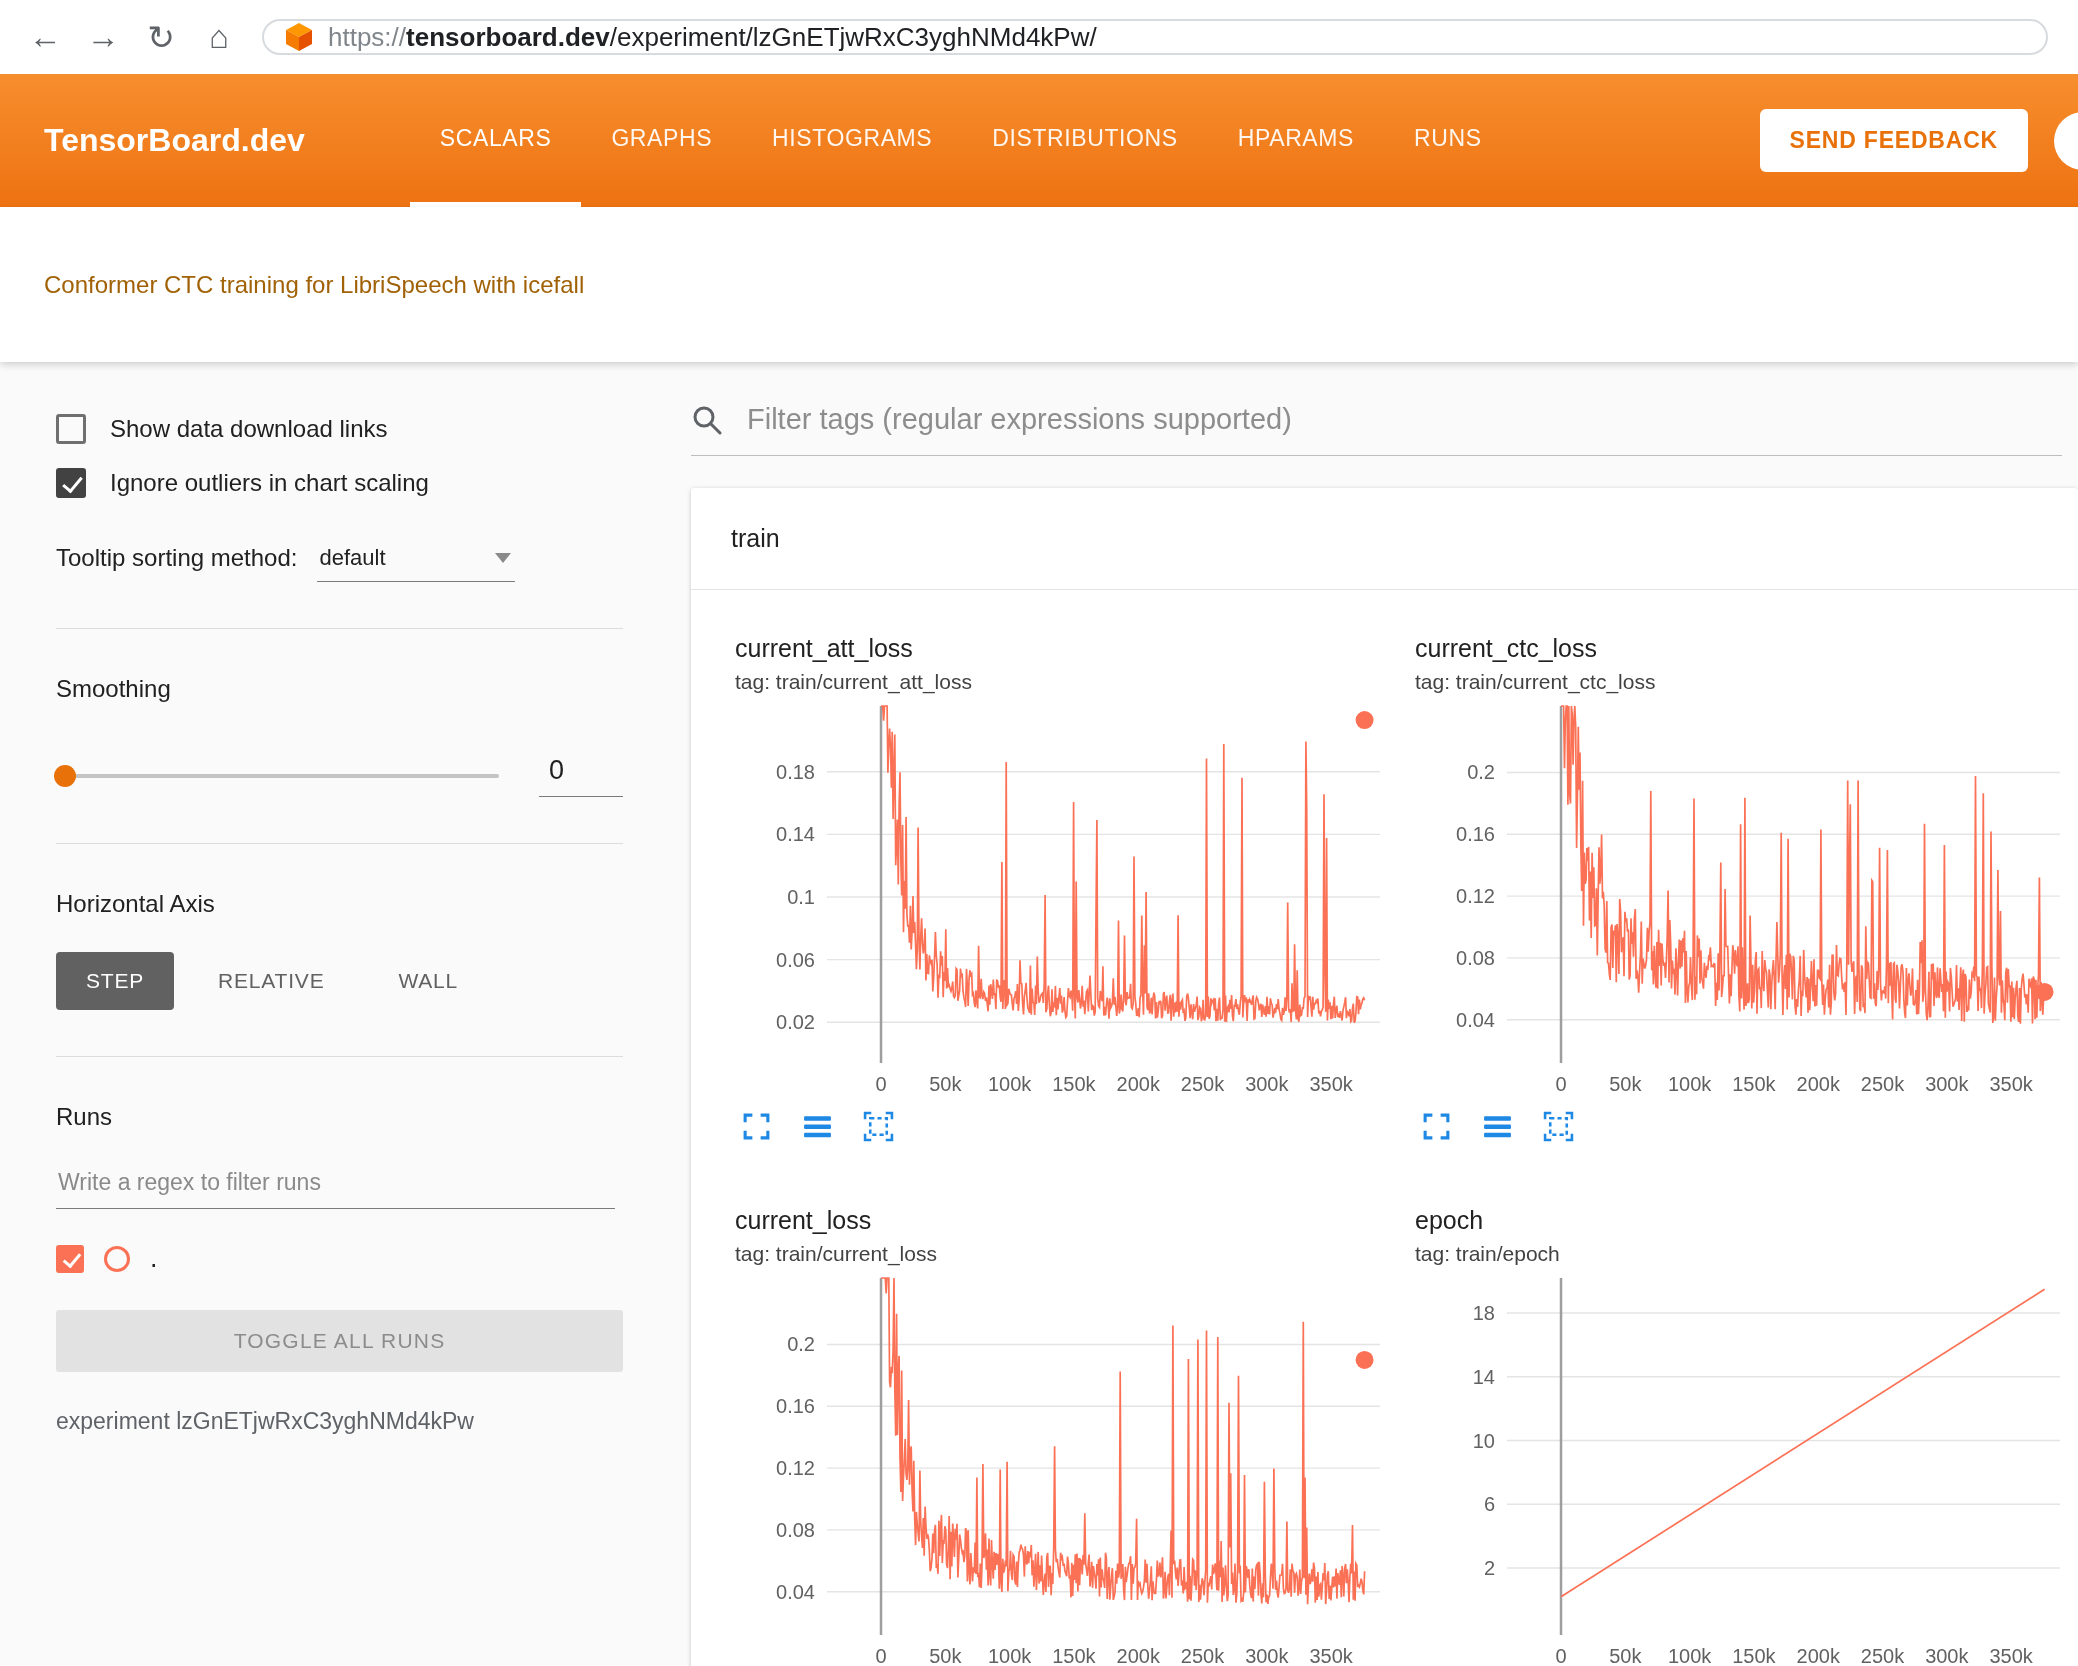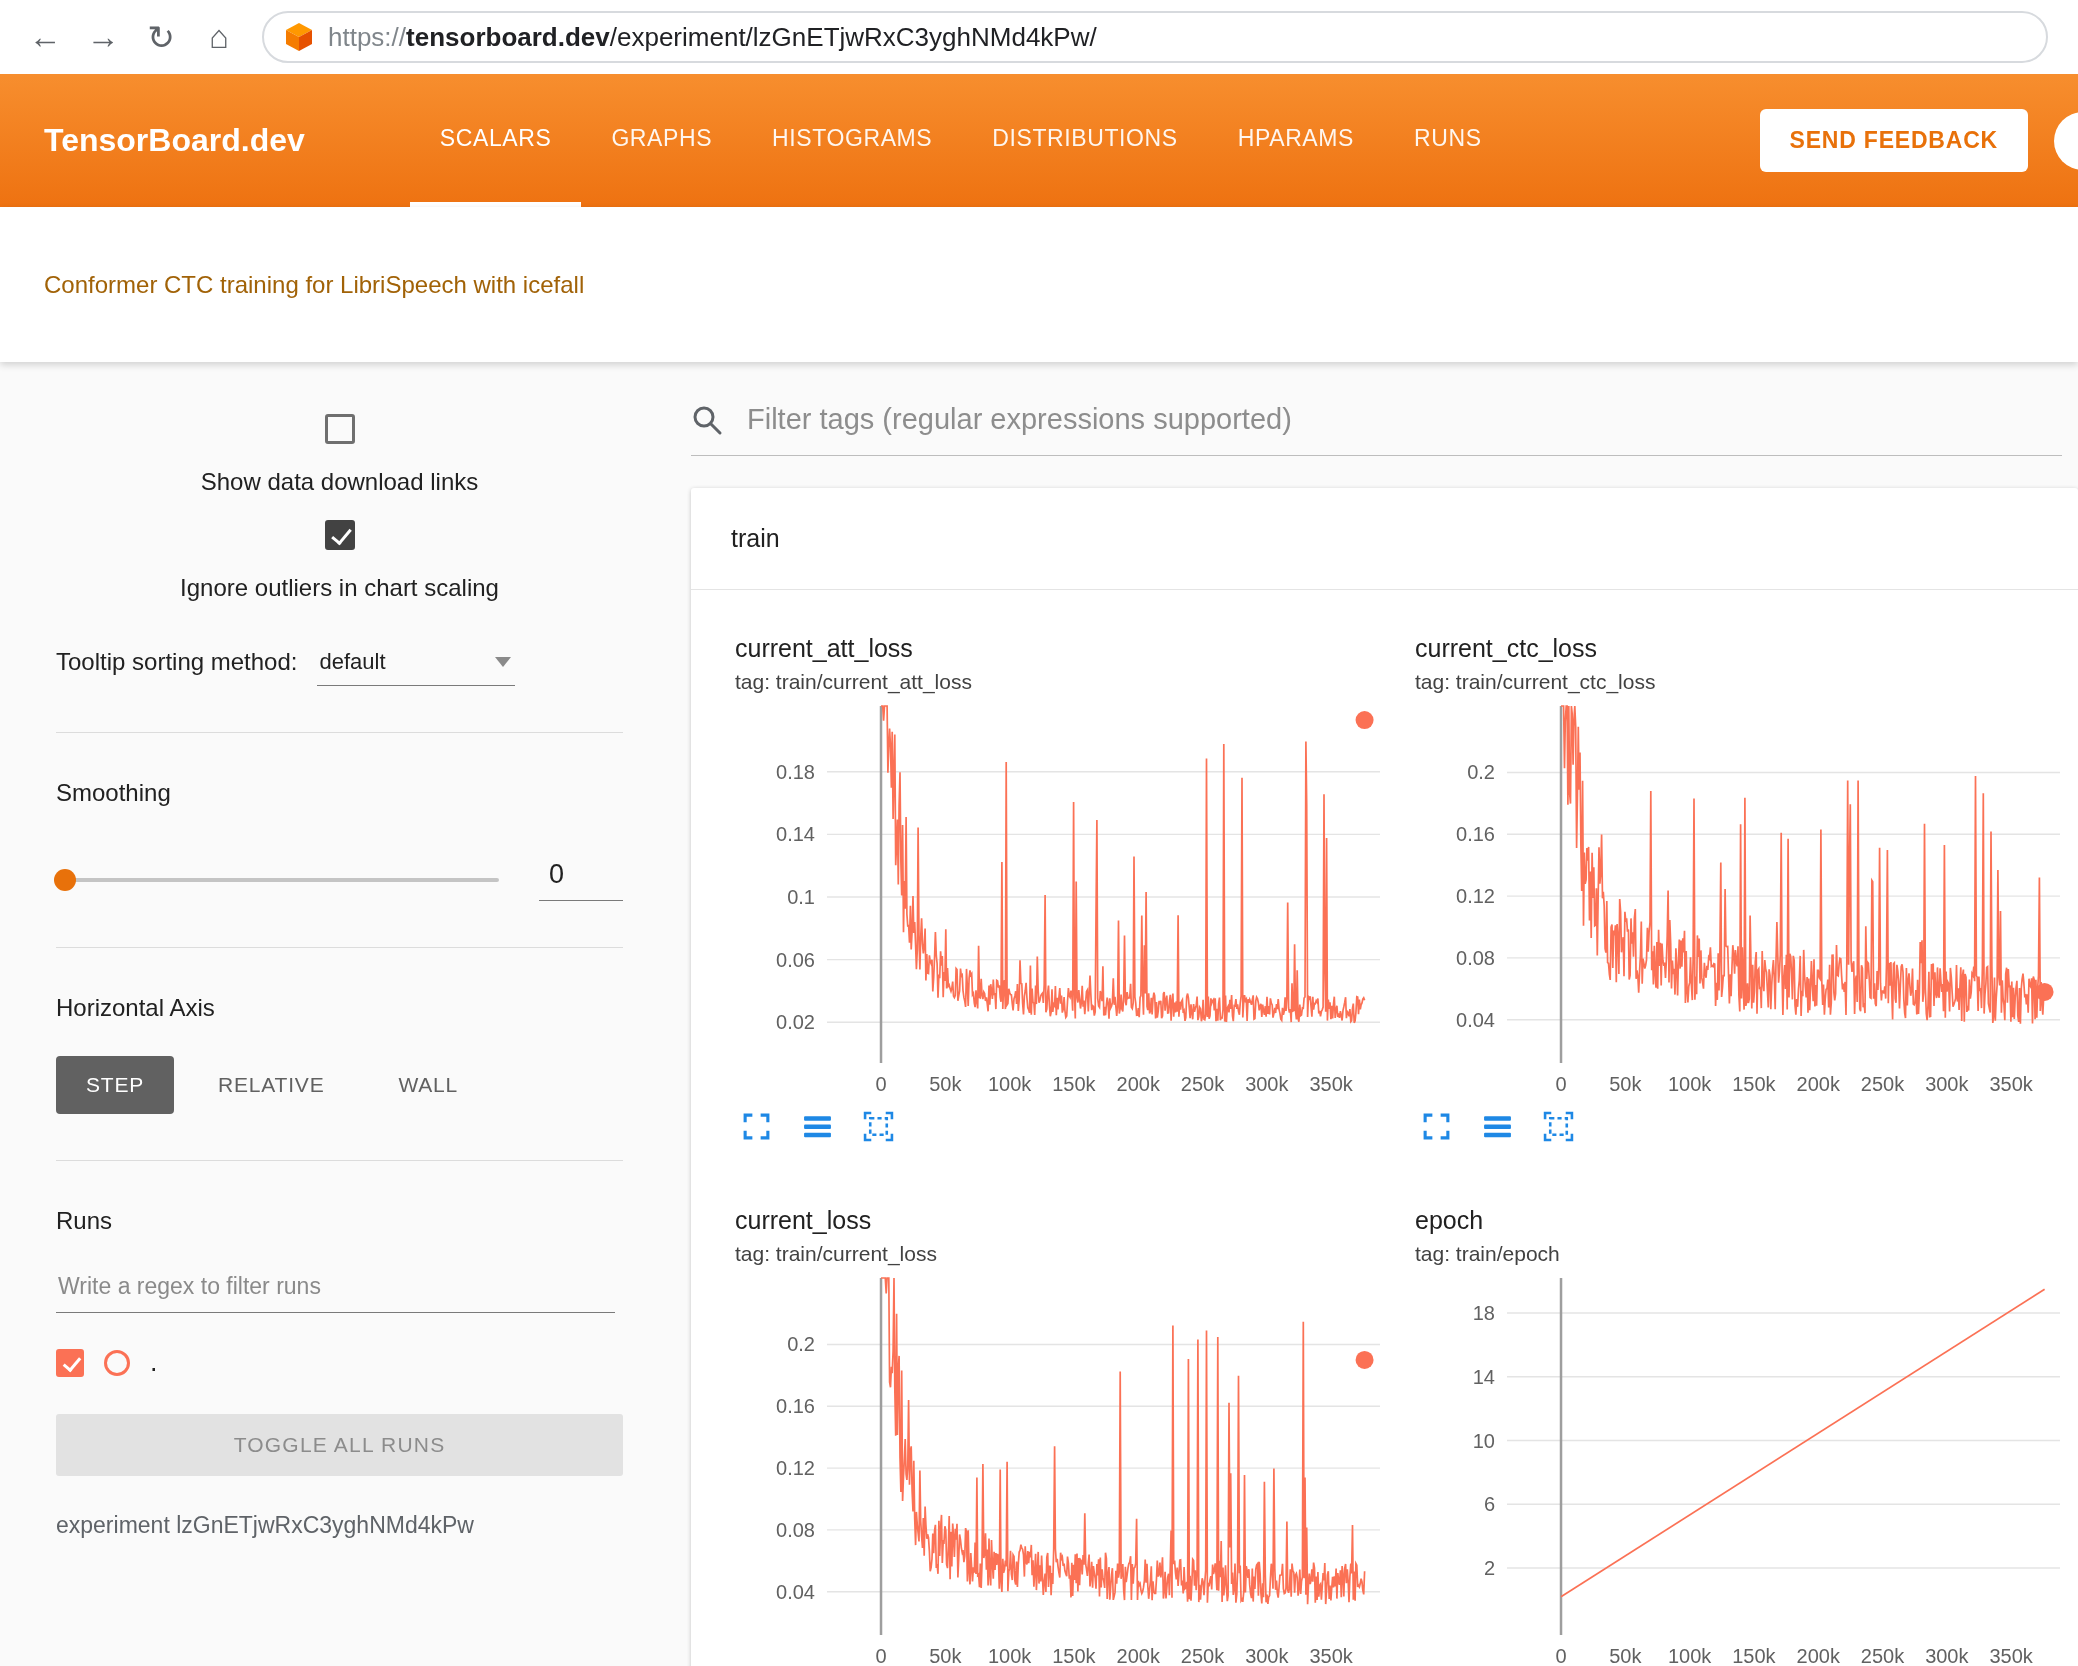--- a/index.html
+++ b/index.html
@@ -7,21 +7,21 @@
   body {
     width:2078px; height:1666px; overflow:hidden;
     background:#fafafa;
     font-family:"Liberation Sans", sans-serif;
     color:#212121;
   }
 
   
   .browser-bar { height:74px; background:#fff; display:flex; align-items:center; padding:0 16px; }
   .bicon { font-size:33px; color:#5f6368; width:58px; text-align:center; cursor:pointer; user-select:none; }
-  .address-bar { flex:1; height:52px; margin:0 14px; border:2px solid #d7dade; border-radius:27px;
+  .address-bar { flex:1; height:36px; margin:0 14px; border:2px solid #d7dade; border-radius:27px;
                  display:flex; align-items:center; padding:0 20px; gap:14px; background:#fff; overflow:hidden; }
   .favicon svg { width:30px; height:30px; display:block; }
   .url { font-size:26px; color:#202124; white-space:nowrap; }
   .scheme { color:#80868b; }
   .domain { font-weight:700; color:#202124; }
   .upath { color:#202124; }
 
   
   .app-header { height:133px; background:linear-gradient(180deg,#f78e2e,#ee7211);
                 display:flex; align-items:stretch; padding-left:44px; color:#fff; }
@@ -39,21 +39,21 @@
   
   .exp-bar { height:155px; background:#fff; display:flex; align-items:center; padding:0 44px;
              box-shadow:0 3px 7px rgba(0,0,0,0.16); position:relative; z-index:2; }
   .exp-title { font-size:24px; color:#a16207; }
 
   
   .content { display:flex; height:1304px; overflow:hidden; }
 
   
   .sidebar { width:645px; flex-shrink:0; padding:52px 22px 0 56px; }
-  .cb-row { display:flex; align-items:center; gap:24px; margin-bottom:24px; font-size:24px; color:#212121; cursor:pointer;flex-direction:column; }
+  .cb-row { display:flex; align-items:center; gap:24px; margin-bottom:24px; font-size:24px; color:#212121; cursor:pointer; }
   .cb { width:30px; height:30px; border:3px solid #6f6f6f; border-radius:3px; position:relative; flex-shrink:0; background:#fafafa; }
   .cb.checked { background:#424242; border-color:#424242; }
   .cb.checked::after { content:""; position:absolute; left:8px; top:2px; width:8px; height:16px;
                        border-right:3px solid #fff; border-bottom:3px solid #fff; transform:rotate(40deg); }
   .cb.orange { background:#fb7155; border-color:#fb7155; }
   .cb.orange.checked::after { left:8px; top:2px; width:7px; height:14px; }
 
   .tooltip-row { display:flex; align-items:flex-end; gap:20px; margin-top:46px; }
   .side-label { font-size:24px; color:#212121; padding-bottom:10px; }
   .select { width:198px; display:flex; justify-content:space-between; align-items:center;

